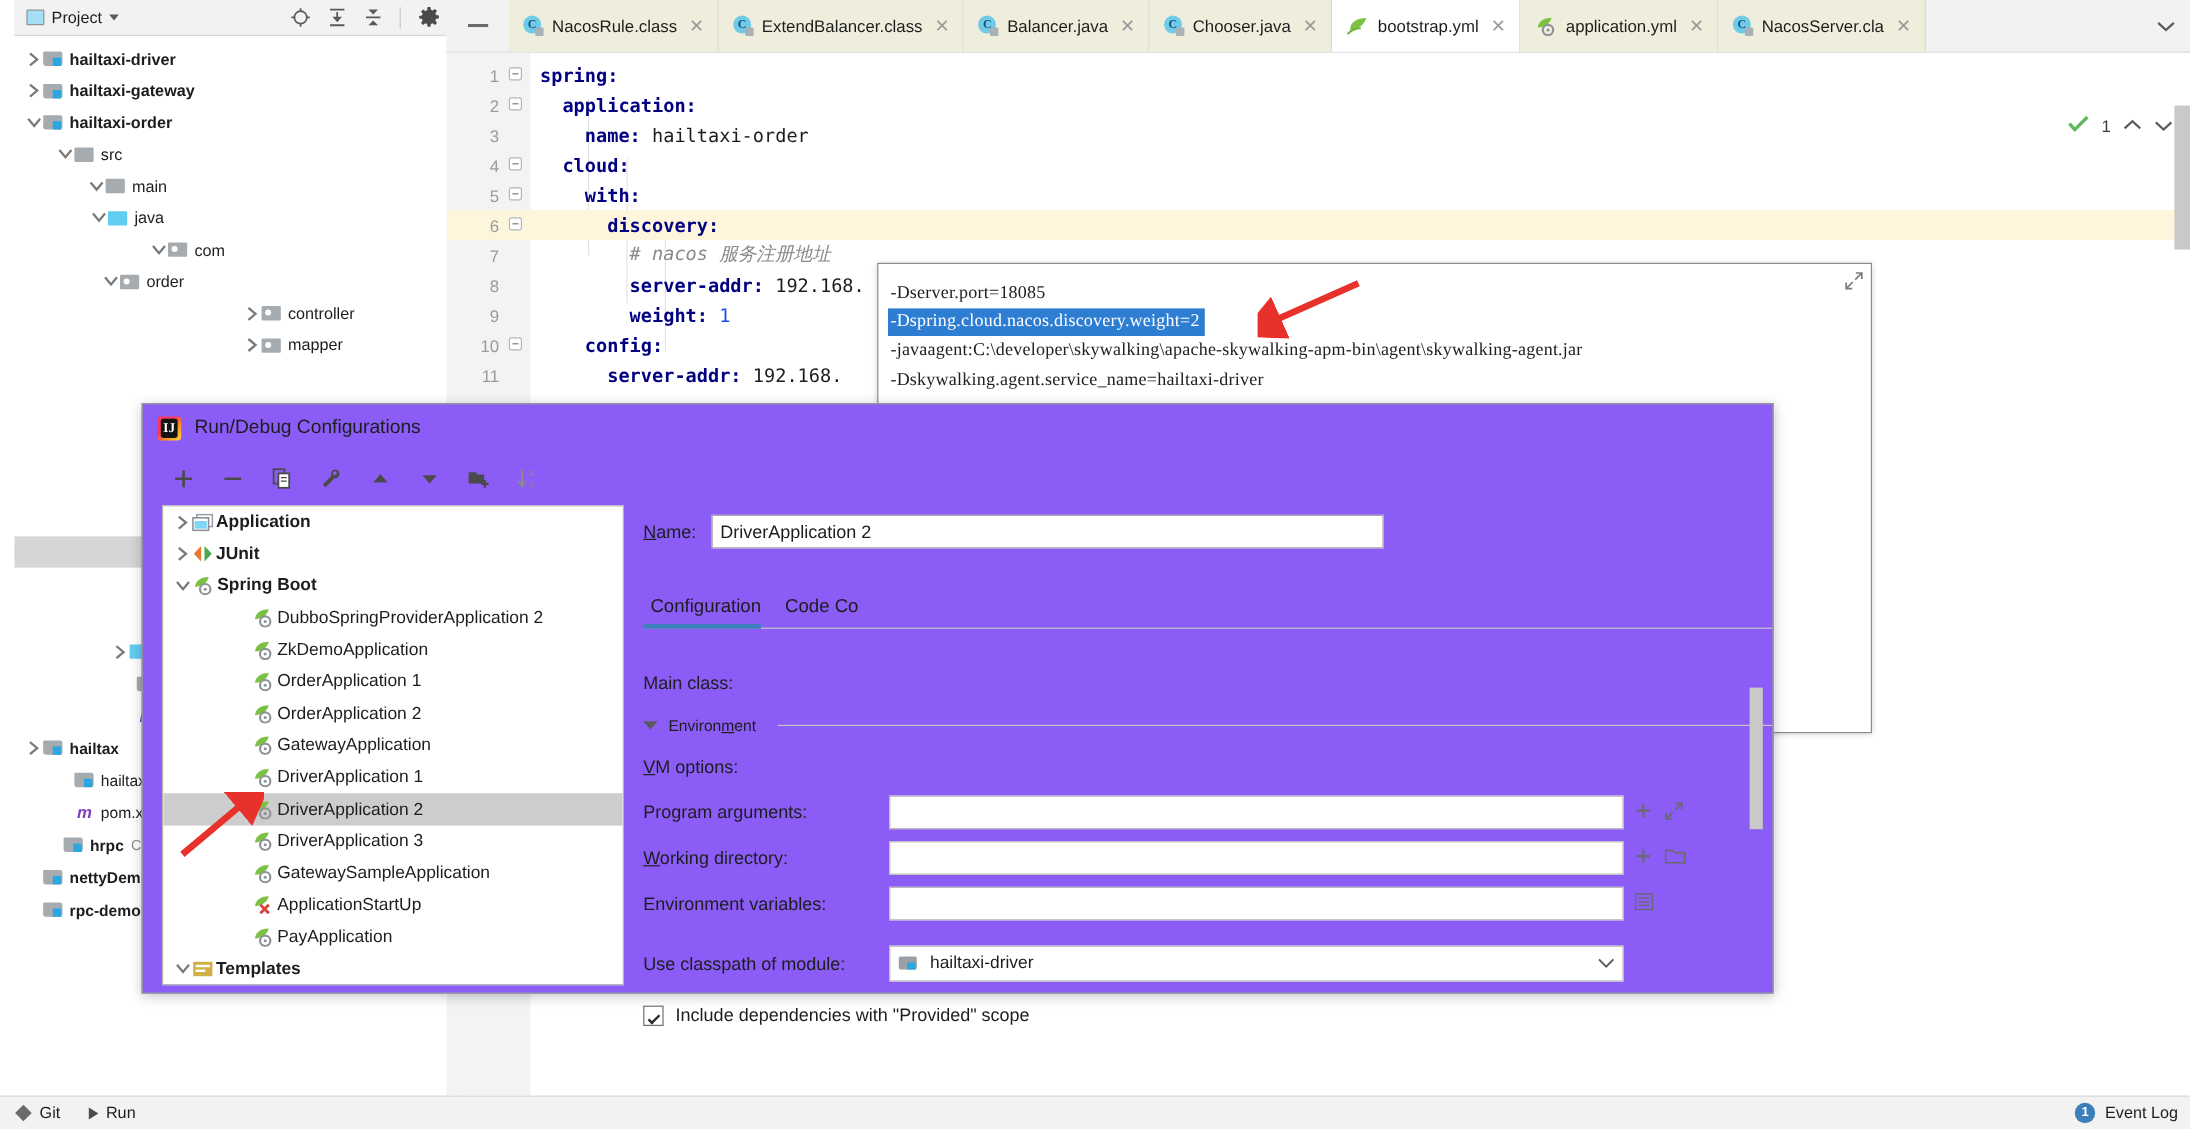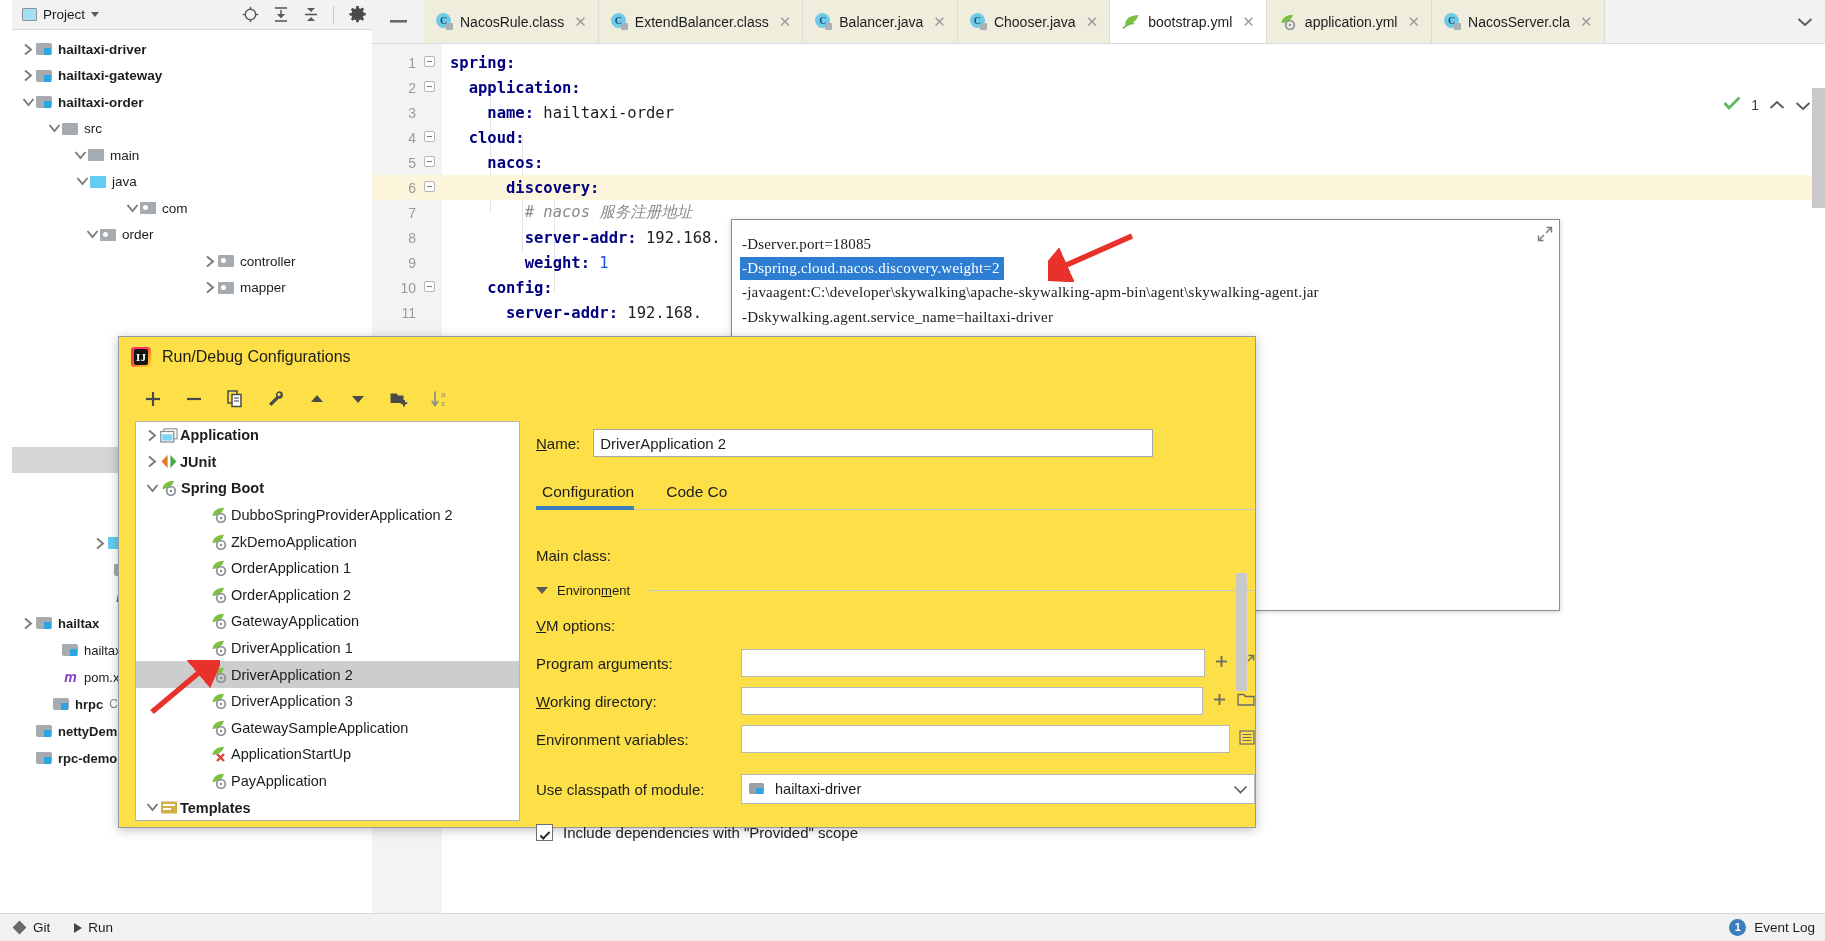--- a/index.html
+++ b/index.html
@@ -115,22 +115,22 @@
   }
   .vm-line { padding:2px 10px; white-space:nowrap; line-height:21px; letter-spacing:.2px; }
   .vm-line.sel { background:#2d7dd2; color:#ffffff; display:inline-block; padding:1px 4px 1px 2px; margin-left:8px; }
   .vm-expand { position:absolute; right:6px; top:6px; width:16px; height:16px; }
 
   
   .arrow-svg { position:absolute; pointer-events:none; }
 
   
   .rd-dialog {
-    position:absolute; left:118px; top:336px; width:1138px; height:492px;
-    background:#fde047; border:1px solid #9a9a9a; box-shadow:0 2px 10px rgba(0,0,0,.25);
+    position:absolute; left:118px; top:336px; width:1360px; height:492px;
+    background:#8b5cf6; border:1px solid #9a9a9a; box-shadow:0 2px 10px rgba(0,0,0,.25);
   }
   .rd-title { height:40px; display:flex; align-items:center; gap:11px; padding-left:12px; font-size:16px; }
   .rd-ij-icon { width:20px;height:20px;border-radius:3px;position:relative;overflow:hidden;
       background:linear-gradient(135deg,#f0426a 0%,#fe315d 38%,#ff9a1f 68%,#fdd835 100%); }
   .rd-ij-icon span{position:absolute;left:3px;top:2px;width:14px;height:16px;background:#141414;border-radius:2px;
       font-family:"Liberation Serif",serif;color:#fff;font-size:11px;text-align:center;line-height:16px;font-weight:700;}
   .rd-body { display:flex; height:452px; }
   .rd-left { width:403px; padding:0 0 0 14px; }
   .rd-toolbar { height:44px; display:flex; align-items:center; gap:21px; padding-left:10px; }
   .rd-toolbar .tb { width:20px;height:20px;position:relative; }
@@ -148,21 +148,21 @@
   .ic-leafs{width:19px;height:16px;position:relative;flex:0 0 19px;}
 
   .rd-right { flex:1; position:relative; padding-left:14px; }
   .name-row { display:flex; align-items:center; gap:13px; margin-top:52px; }
   .name-lbl { font-size:15px; }
   .name-lbl u { text-decoration:underline; }
   .name-input {
     width:560px; height:28px; border:1px solid #a7a7a7; background:#fff;
     display:flex; align-items:center; padding:0 6px; font-size:15px;
   }
-  .tabs-row { display:flex; align-items:flex-end; gap:12px; margin-top:26px; position:relative; }
+  .tabs-row { display:flex; align-items:flex-end; gap:0; margin-top:40px; position:relative; }
   .cfg-tab { padding:0 14px 9px 6px; font-size:15.5px; color:#1d1d1d; position:relative; }
   .cfg-tab.active::after {
     content:""; position:absolute; left:0; right:14px; bottom:0; height:4px; background:#3d7ebd;
   }
   .tabs-underline { position:absolute; left:0; right:0; bottom:0; height:1px; background:#c4c4c4; }
 
   .form { margin-top:26px; }
   .frow { display:flex; align-items:center; height:38px; }
   .flabel { width:205px; font-size:15px; }
   .flabel u { text-decoration:underline; }
@@ -486,21 +486,21 @@
             <span class="ctext"><span class="k-key">    name:</span> <span class="k-val">hailtaxi-order</span></span>
           </div>
           <div class="code-line" style="top: 81px;">
             <span class="ln">4</span>
             <span class="fold"><span class="fold-mark"></span></span>
             <span class="ctext"><span class="k-key">  cloud:</span></span>
           </div>
           <div class="code-line" style="top: 106px;">
             <span class="ln">5</span>
             <span class="fold"><span class="fold-mark"></span></span>
-            <span class="ctext"><span class="k-key">    nacos:</span></span>
+            <span class="ctext"><span class="k-key">    with:</span></span>
           </div>
           <div class="code-line hl" style="top: 131px;">
             <span class="ln">6</span>
             <span class="fold"><span class="fold-mark"></span></span>
             <span class="ctext"><span class="k-key">      discovery:</span></span>
           </div>
           <div class="code-line" style="top: 156px;">
             <span class="ln">7</span>
             <span class="fold"></span>
             <span class="ctext"><span class="k-cmt">        # nacos 服务注册地址</span></span>

